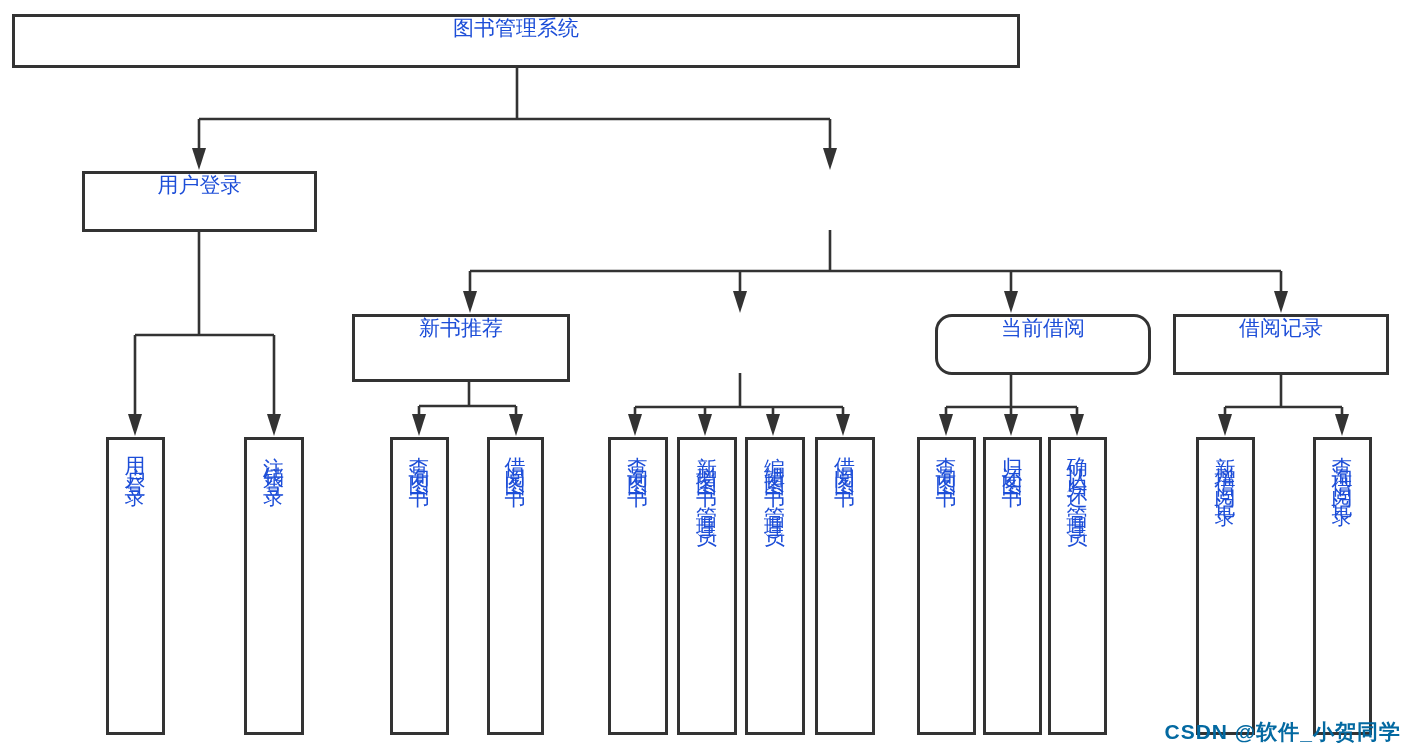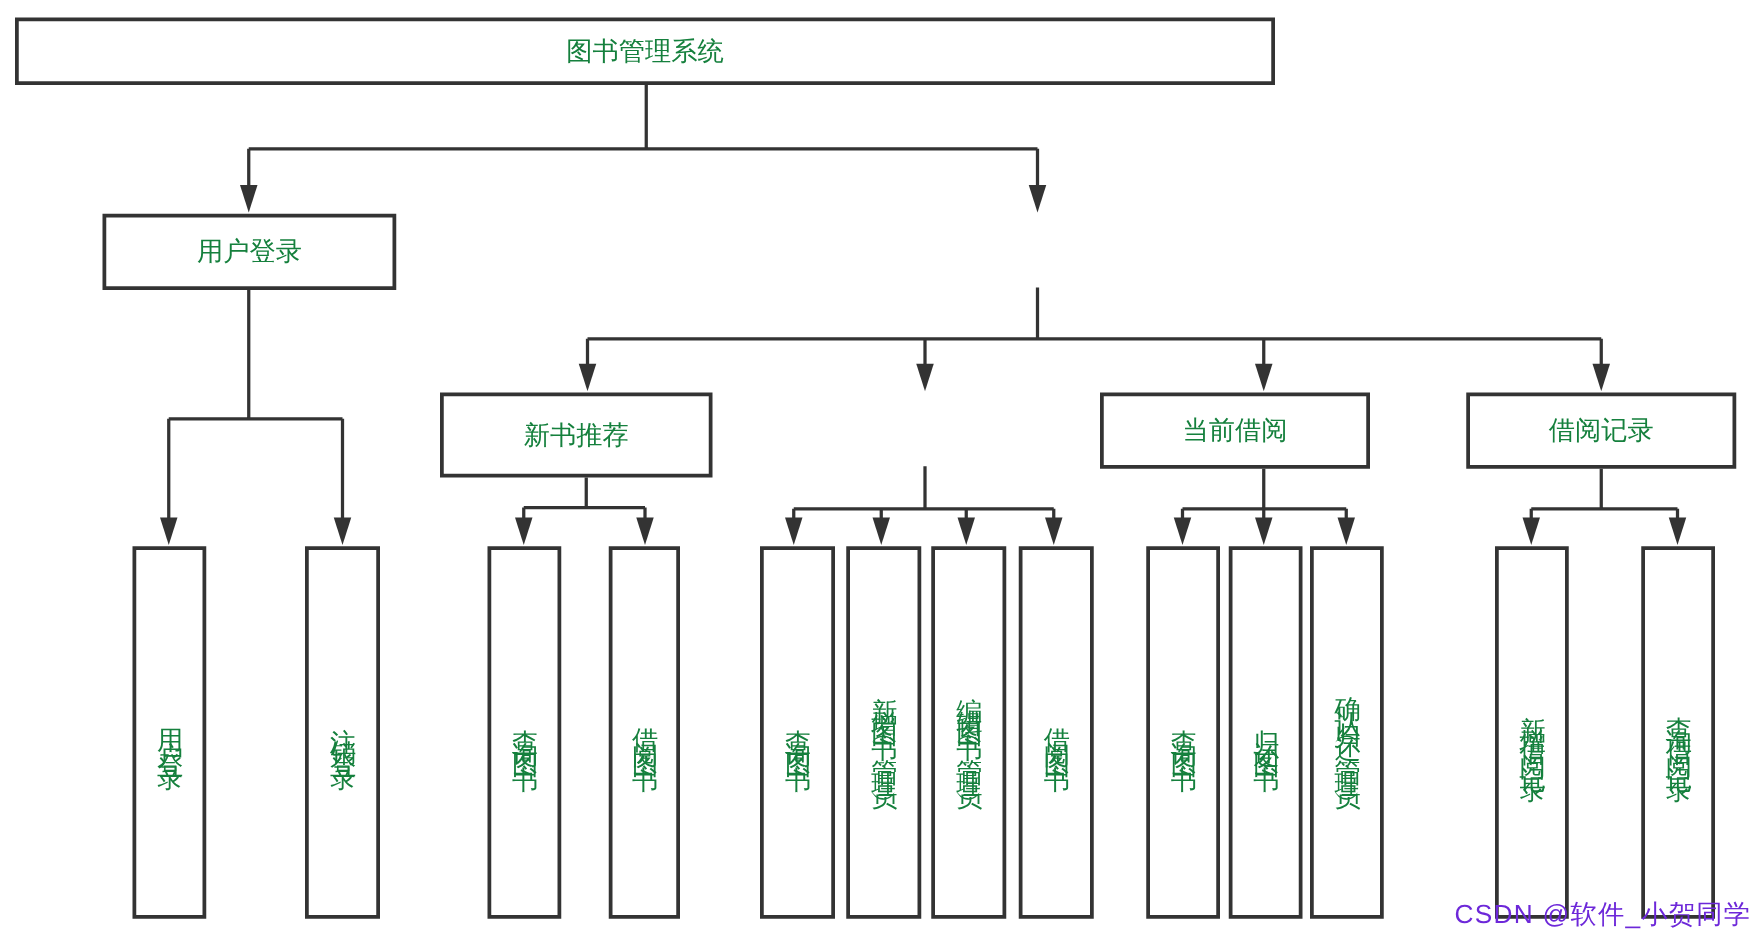--- a/index.html
+++ b/index.html
@@ -21,64 +21,64 @@
     top: 0;
     width: 1405px;
     height: 747px;
   }
   .box {
     position: absolute;
     box-sizing: border-box;
     border: 3px solid #333333;
     background: #ffffff;
     display: flex;
-    align-items: center;
     justify-content: center;
-    color: #15803d;
+    color: #1d4ed8;
     font-size: 21px;
     line-height: 1;
   }
   .vbox span {
     writing-mode: vertical-rl;
     text-orientation: mixed;
     letter-spacing: 10px;
     line-height: 1;
     white-space: nowrap;
   }
   
   #box-root        { left: 12px;   top: 14px;  width: 1008px; height: 54px; }
   #box-user-login  { left: 82px;   top: 171px; width: 235px;  height: 61px; }
   #box-book-mgmt   { left: 713px;  top: 171px; width: 235px;  height: 61px; }
   #box-new-rec     { left: 352px;  top: 314px; width: 218px;  height: 68px; }
   #box-borrowing   { left: 632px;  top: 314px; width: 218px;  height: 61px; }
-  #box-current     { left: 880px;  top: 314px; width: 216px;  height: 61px; }
+  #box-current     { left: 935px;  top: 314px; width: 216px;  height: 61px; border-radius: 17px; }
   #box-records     { left: 1173px; top: 314px; width: 216px;  height: 61px; }
   .leaf { top: 437px; height: 298px; width: 59px; }
   #leaf-a1 { left: 106px; }
   #leaf-a2 { left: 244px; width: 60px; }
   #leaf-b1 { left: 390px; }
   #leaf-b2 { left: 487px; width: 57px; }
   #leaf-c1 { left: 608px; width: 60px; }
   #leaf-c2 { left: 677px; width: 60px; }
   #leaf-c3 { left: 745px; width: 60px; }
   #leaf-c4 { left: 815px; width: 60px; }
   #leaf-d1 { left: 917px; }
   #leaf-d2 { left: 983px; }
   #leaf-d3 { left: 1048px; }
   #leaf-e1 { left: 1196px; }
   #leaf-e2 { left: 1313px; }
   #watermark {
     position: absolute;
     right: 4px;
     bottom: 5px;
     font-size: 21px;
-    color: #6d28d9;
+    color: #0369a1;
     letter-spacing: 1px;
     z-index: 5;
     line-height: 1;
+    font-weight: bold;
   }
 </style>
 </head>
 <body>
 
 <div id="canvas">
 
   <svg id="connector-svg" viewBox="0 0 1405 747" xmlns="http://www.w3.org/2000/svg">
     <g stroke="#333333" stroke-width="2.6" fill="none">
 

